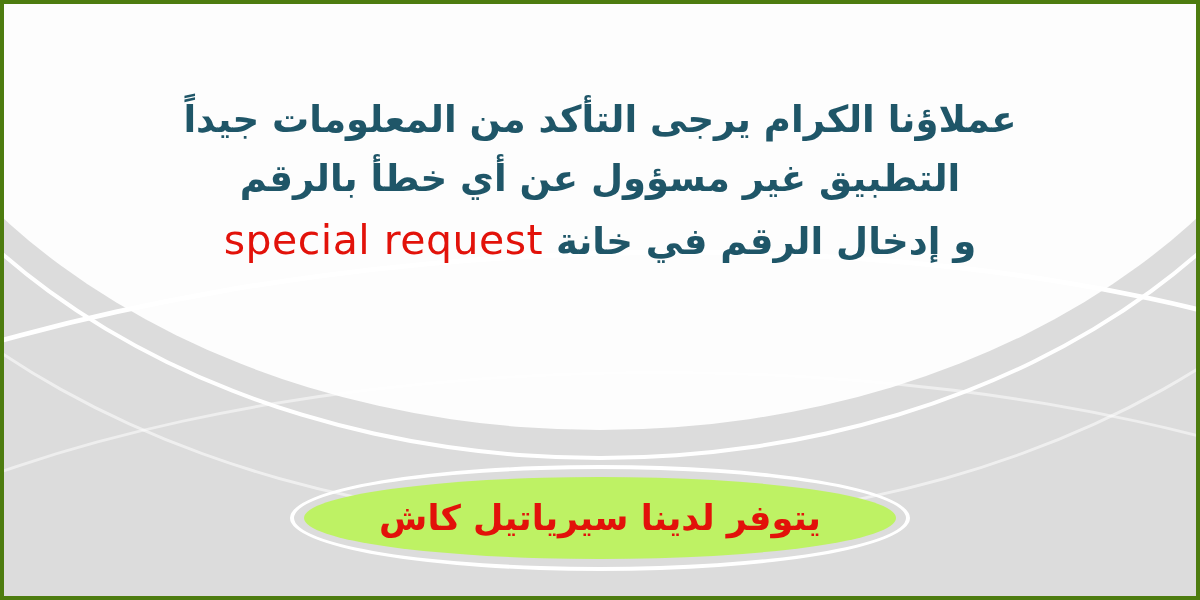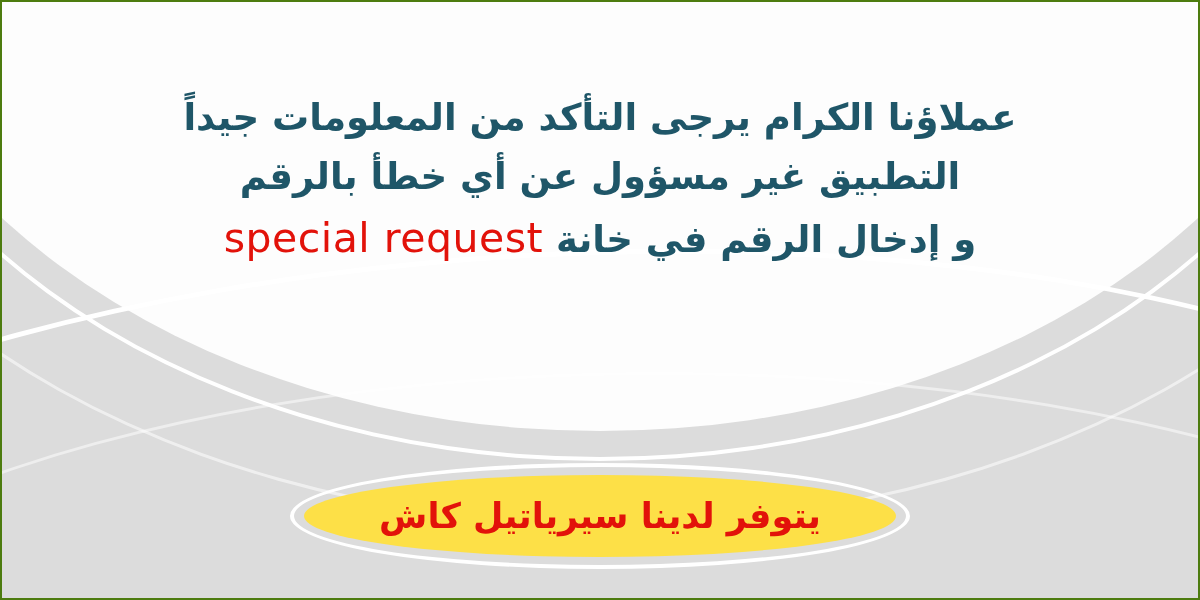--- a/index.html
+++ b/index.html
@@ -9,21 +9,21 @@
     background:#ffffff;
     font-family:"DejaVu Sans","Liberation Sans",sans-serif;
     overflow:hidden;
   }
 
   
   #banner {
     position:relative;
     width:1200px; height:600px;
     background:#ffffff;
-    border:2px solid #4d7c0f;
+    border:4px solid #4d7c0f;
     overflow:hidden;
   }
 
   
   #backdrop {
     position:absolute; inset:0;
     background:#dcdcdc;
     overflow:hidden;
   }
 
@@ -134,21 +134,21 @@
     position:absolute; inset:0;
     border-radius:50%;
     border:4px solid #ffffff;
   }
 
   
   #badge {
     position:absolute;
     left:14px; right:14px; top:12px; bottom:12px;
     border-radius:50%;
-    background:#fde047;
+    background:#bef264;
     display:flex;
     align-items:center;
     justify-content:center;
   }
 
   #badge-text {
     direction:rtl;
     unicode-bidi:isolate;
     color:#E2120A;
     font-size:35px;

